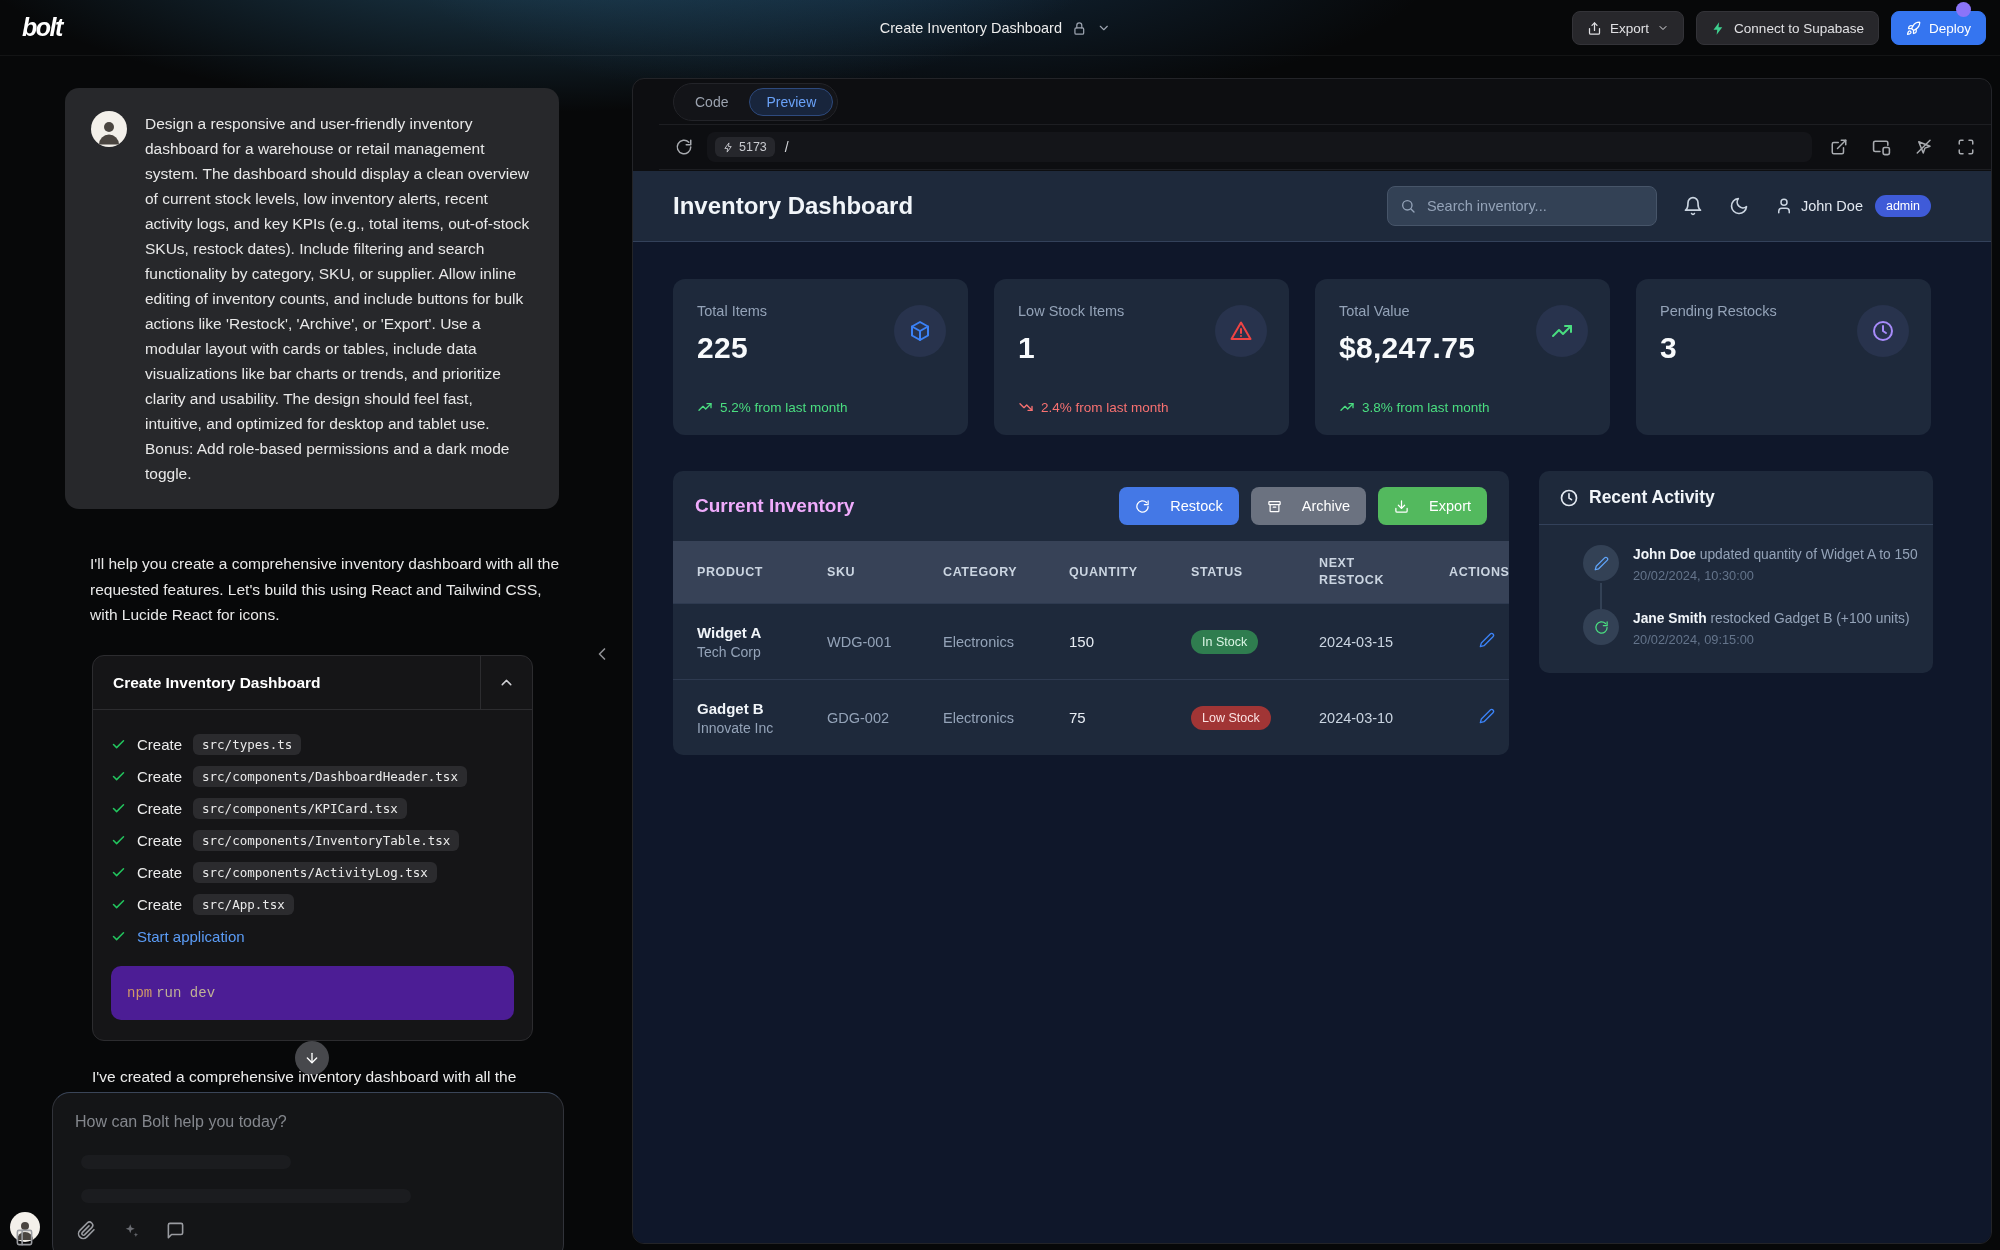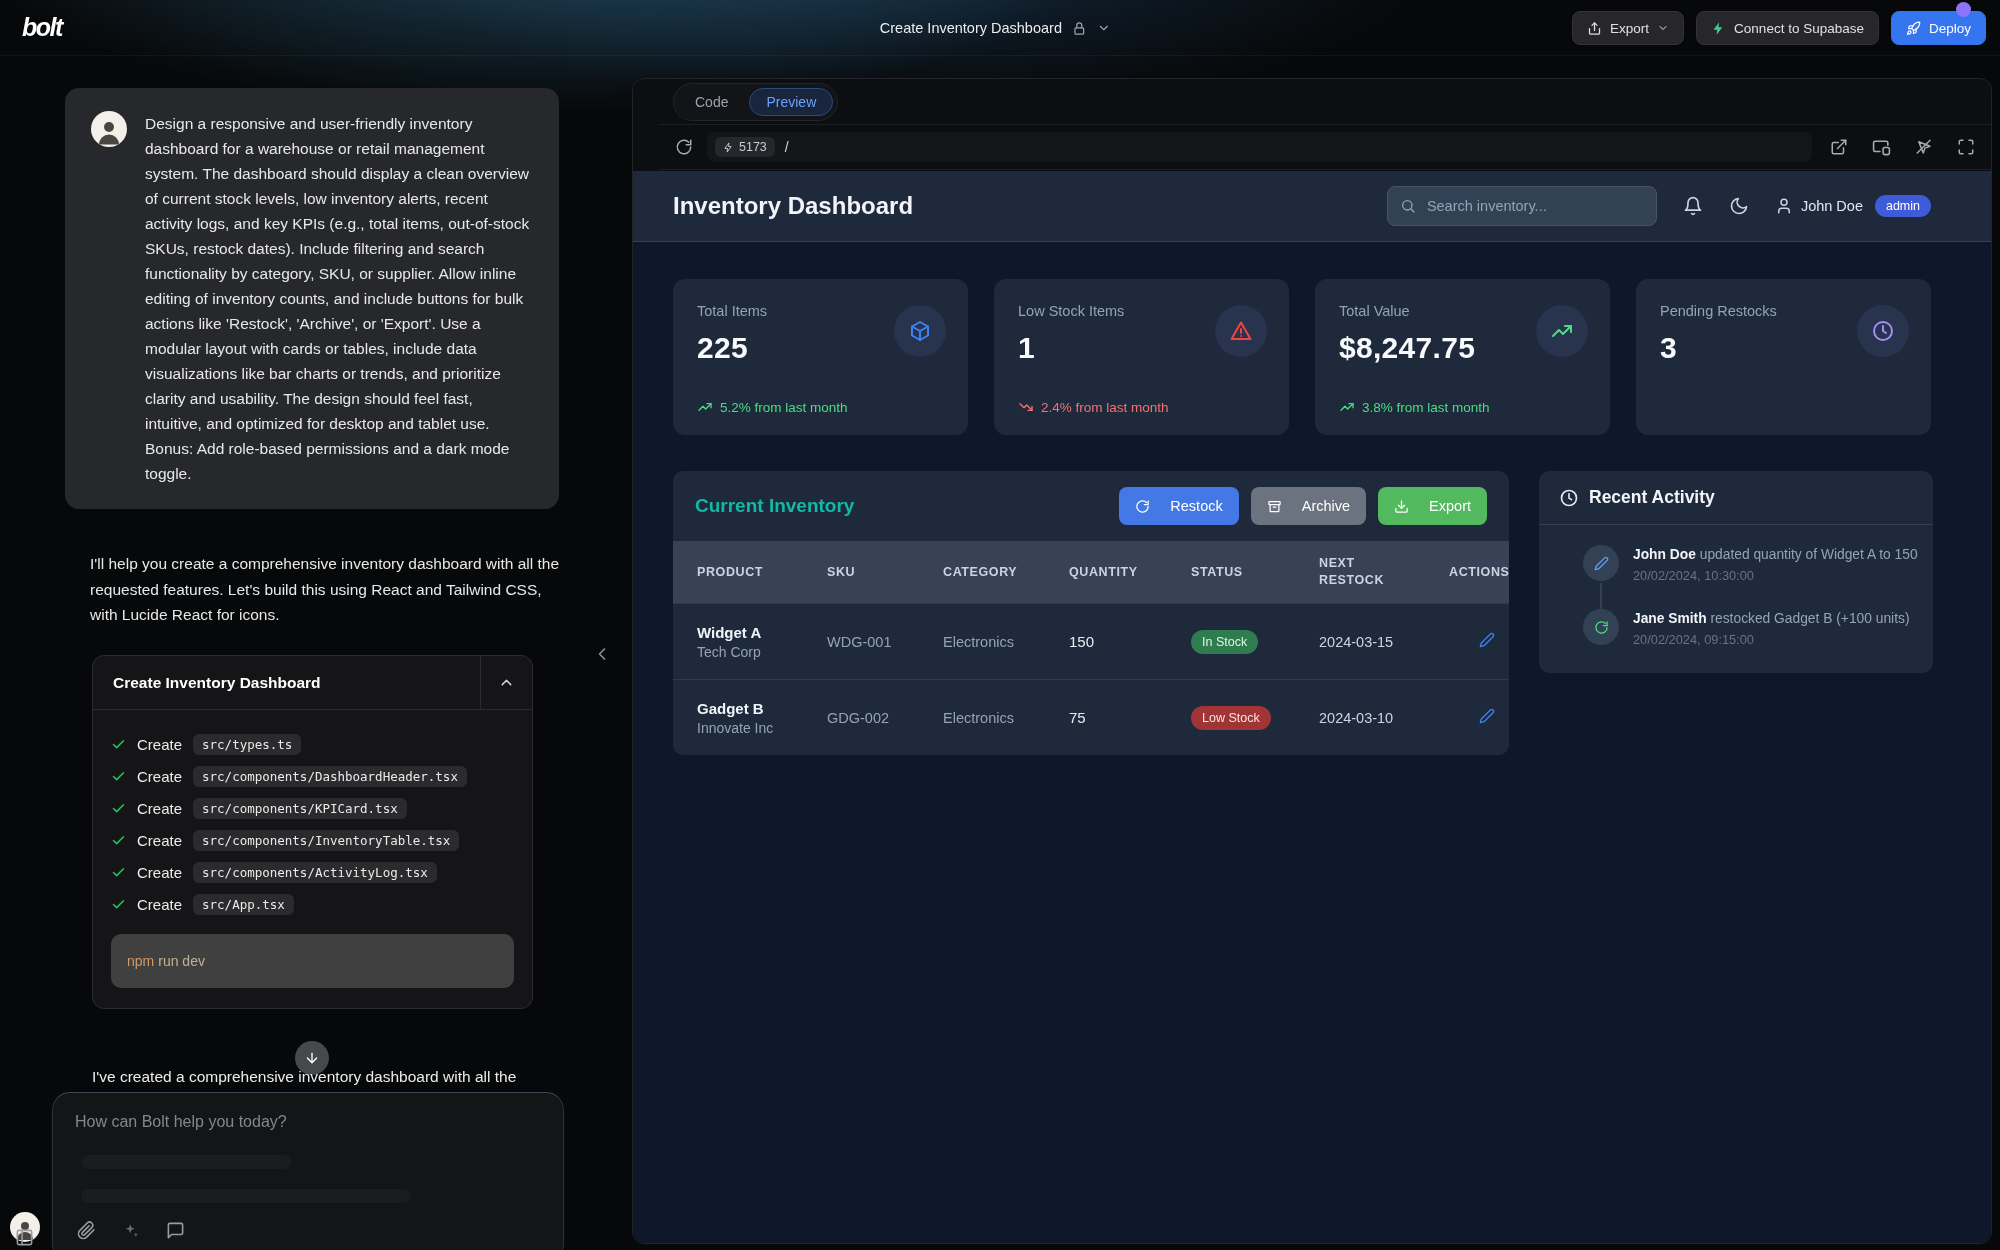--- a/index.html
+++ b/index.html
@@ -35,22 +35,22 @@
   .artifact{position:absolute;left:92px;top:655px;width:441px;background:#151517;border:1px solid #2c2c2f;border-radius:12px;overflow:hidden;}
   .artifact-header{display:flex;align-items:stretch;height:54px;border-bottom:1px solid #2c2c2f;}
   .artifact-title{flex:1;display:flex;align-items:center;padding:0 20px;font-size:15.5px;font-weight:bold;color:#fff;}
   .artifact-collapse{width:52px;display:flex;align-items:center;justify-content:center;border-left:1px solid #2c2c2f;color:#cfcfd4;}
   .artifact-body{padding:18px 18px 20px 18px;}
   .step{display:flex;align-items:center;gap:11px;height:32px;font-size:15px;color:#ececec;}
   .check{color:#22c55e;}
   .chip{font-family:"DejaVu Sans Mono",monospace;font-size:12.5px;background:#2b2b2e;color:#eaeaea;
         padding:3px 9px;border-radius:6px;white-space:nowrap;}
   .step-start{color:#5b9cf6;}
-  .cmd-block{margin-top:14px;background:#404040;border-radius:10px;padding:19px 16px;
-             font-family:Liberation Sans, sans-serif;font-size:14px;}
+  .cmd-block{margin-top:14px;background:#4c1d95;border-radius:10px;padding:19px 16px;
+             font-family:Liberation Mono, monospace;font-size:14px;}
   .cmd-npm{color:#d19a66;}
   .cmd-args{color:#c0b295;margin-left:4px;}
 
   .scroll-btn{position:absolute;left:295px;top:1041px;width:34px;height:34px;border-radius:50%;
               background:#47484c;display:flex;align-items:center;justify-content:center;color:#fff;}
   .ai-outro{position:absolute;left:92px;top:1068px;width:470px;font-size:15.5px;color:#ececec;white-space:nowrap;overflow:hidden;}
 
   .prompt-box{position:absolute;left:52px;top:1092px;width:512px;height:170px;background:#141517;
               border:1px solid #31333a;border-top-color:#3a4558;border-radius:18px;padding:18px 20px;}
   .prompt-input{width:100%;height:58px;background:transparent;border:none;outline:none;resize:none;
@@ -100,21 +100,21 @@
   .kpi-label{font-size:14.5px;color:#94a3b8;}
   .kpi-value{font-size:30px;font-weight:bold;color:#f8fafc;margin-top:12px;letter-spacing:.3px;}
   .kpi-trend{position:absolute;left:24px;bottom:20px;display:flex;align-items:center;gap:7px;font-size:13.5px;}
   .trend-up{color:#4ade80;} .trend-down{color:#f87171;}
   .kpi-icon{position:absolute;right:22px;top:26px;width:52px;height:52px;border-radius:50%;background:#28334d;
             display:flex;align-items:center;justify-content:center;}
   .ic-blue{color:#3b82f6;} .ic-red{color:#ef4444;} .ic-green{color:#4ade80;} .ic-purple{color:#a78bfa;}
 
   .inv-card{position:absolute;left:40px;top:300px;width:836px;background:#1e293b;border-radius:10px;overflow:hidden;}
   .inv-header{display:flex;align-items:center;padding:16px 22px;}
-  .inv-title{font-size:19px;font-weight:bold;color:#14b8a6;margin-right:auto;}
+  .inv-title{font-size:19px;font-weight:bold;color:#f0abfc;margin-right:auto;}
   .inv-btn{display:flex;align-items:center;gap:20px;height:38px;padding:0 16px;border-radius:8px;color:#fff;
            font-size:14.5px;margin-left:12px;}
   .btn-restock{background:#4478e6;} .btn-archive{background:#6b7280;} .btn-export{background:#53b95e;}
   .t-head,.t-row{display:grid;grid-template-columns:130px 116px 126px 122px 128px 130px 1fr;
                  align-items:center;padding-left:24px;padding-right:14px;}
   .t-head{background:#374257;height:62px;font-size:12.5px;font-weight:bold;color:#cbd5e1;
           text-transform:uppercase;letter-spacing:.6px;}
   .th-wrap{display:inline-block;max-width:74px;line-height:1.4;}
   .t-right{text-align:right;}
   .t-row{height:76px;border-top:1px solid #2e3a50;}
@@ -270,20 +270,28 @@
         <span class="chip">src/components/ActivityLog.tsx</span>
       </div>
       <div class="step">
         <span class="check">
             <svg width="15" height="15" viewBox="0 0 24 24" fill="none" stroke="currentColor" stroke-width="2.4" stroke-linecap="round" stroke-linejoin="round">
               <polyline points="20 6 9 17 4 12"></polyline>
             </svg>
           </span>
         <span>Create</span>
         <span class="chip">src/App.tsx</span>
+      </div>
+      <div class="step">
+        <span class="check">
+            <svg width="15" height="15" viewBox="0 0 24 24" fill="none" stroke="currentColor" stroke-width="2.4" stroke-linecap="round" stroke-linejoin="round">
+              <polyline points="20 6 9 17 4 12"></polyline>
+            </svg>
+          </span>
+        <span class="step-start">Start application</span>
       </div>
       <div class="cmd-block">
         <span class="cmd-npm">npm</span><span class="cmd-args">run dev</span>
       </div>
     </div>
   </div>
 
   <div class="scroll-btn">
     <svg width="16" height="16" viewBox="0 0 24 24" fill="none" stroke="currentColor" stroke-width="2" stroke-linecap="round" stroke-linejoin="round">
         <line x1="12" y1="5" x2="12" y2="19"></line>

